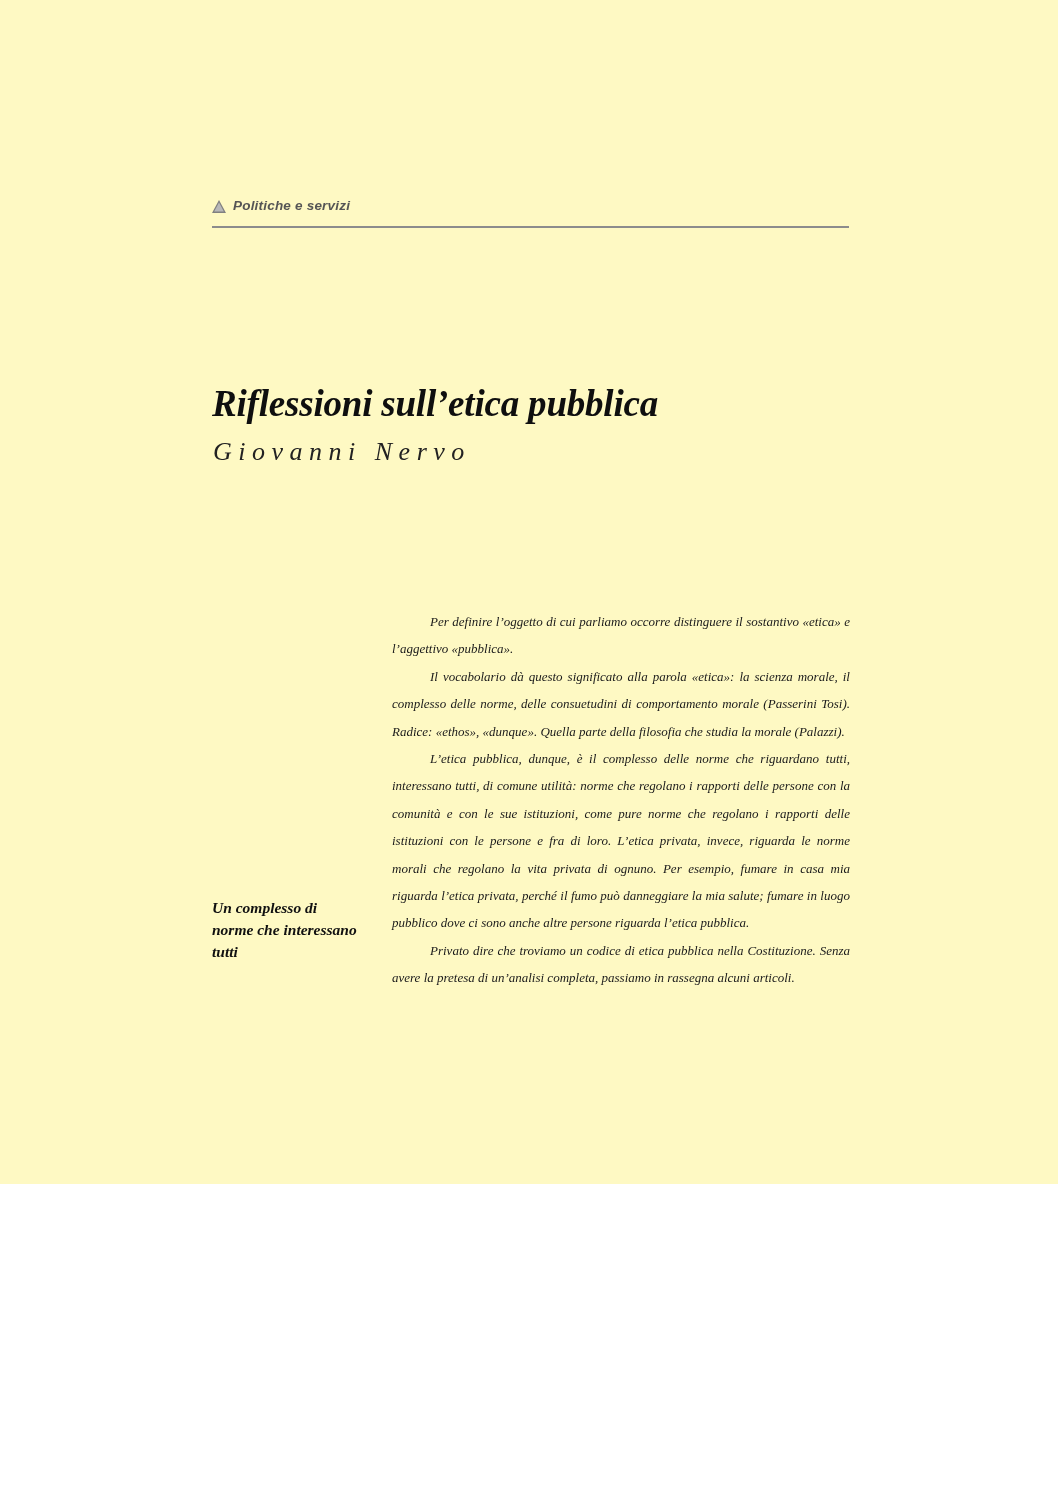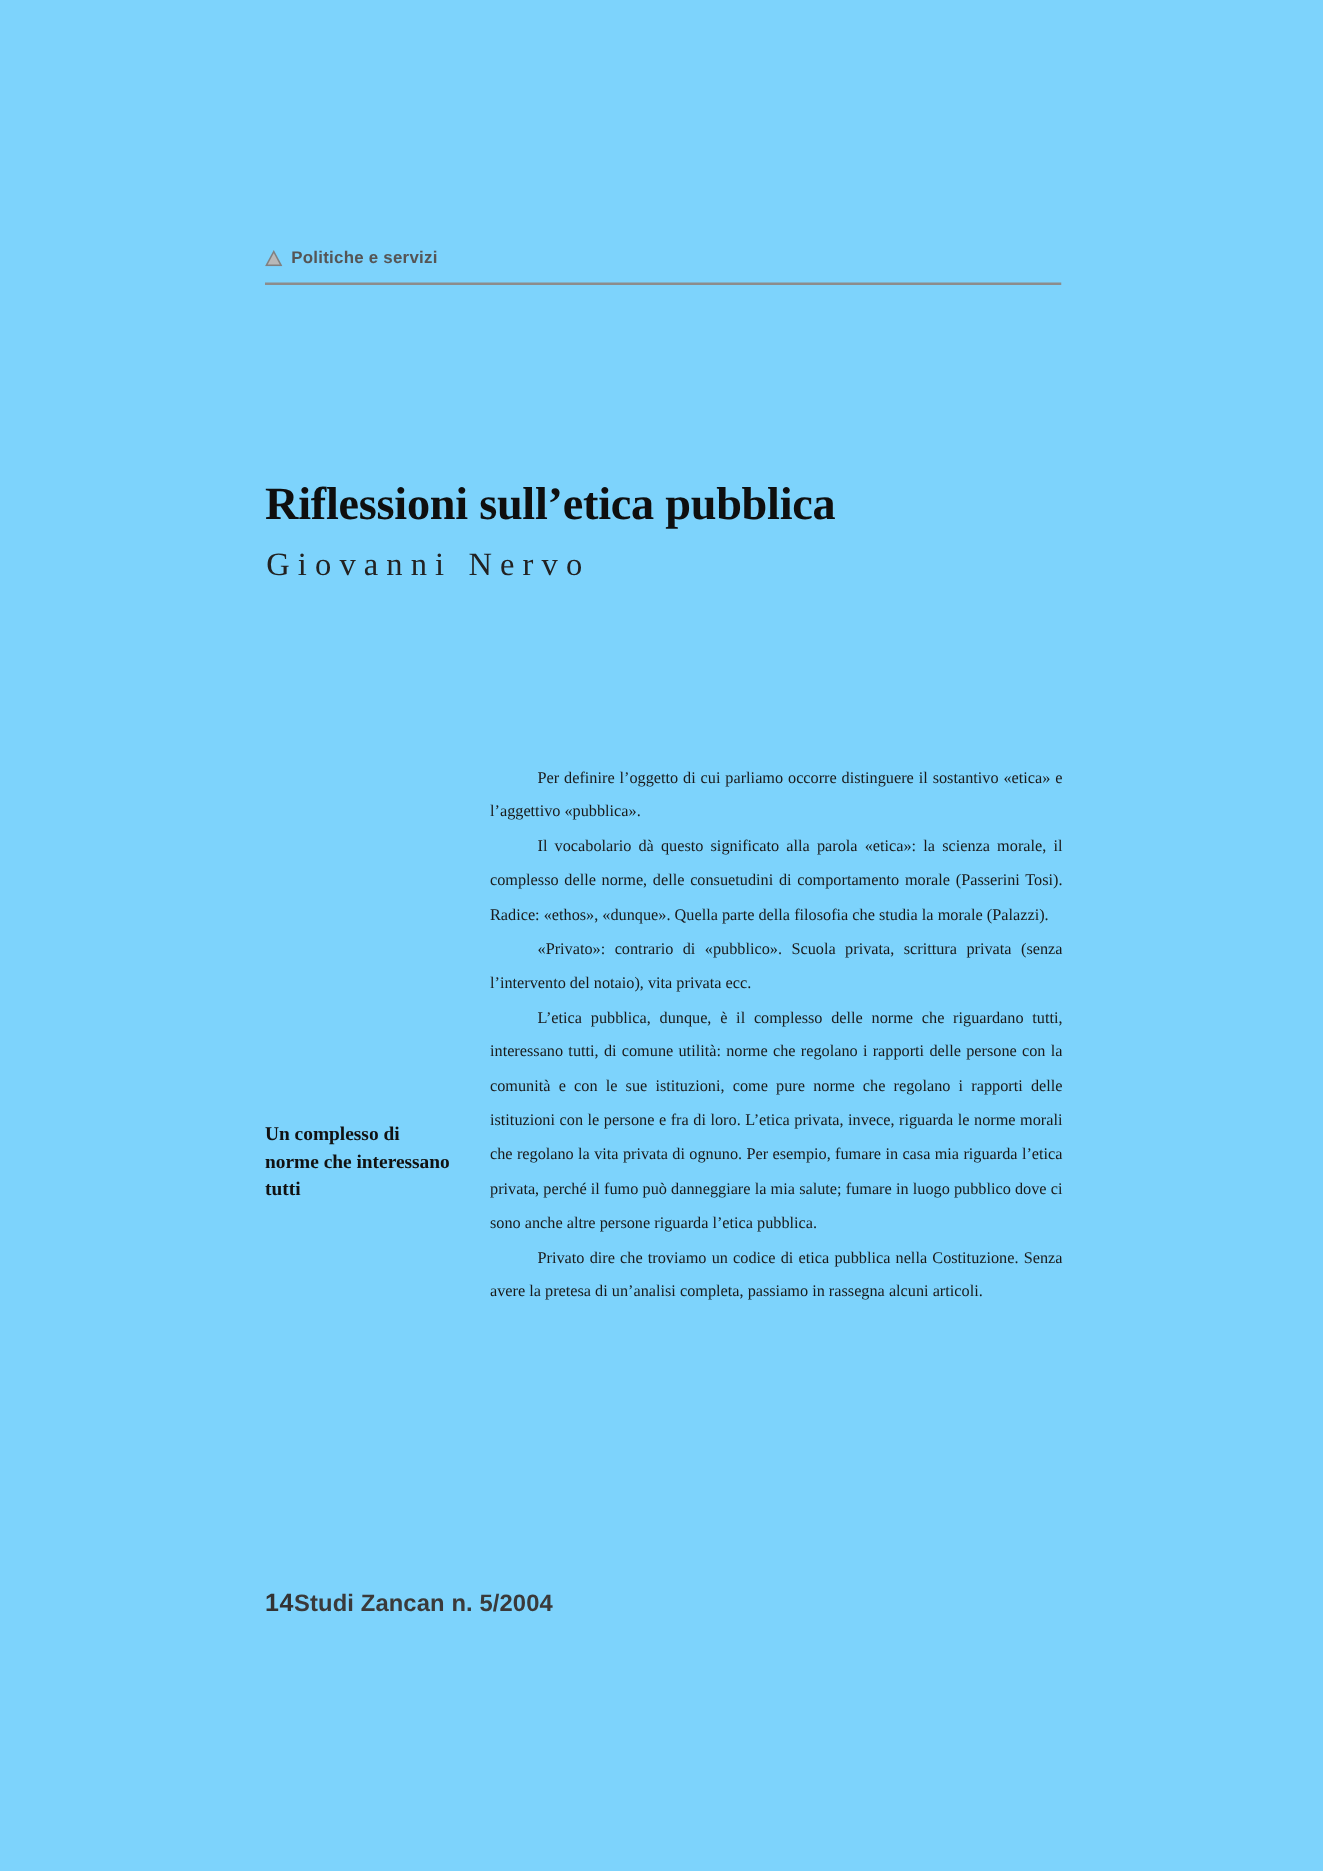--- a/index.html
+++ b/index.html
@@ -3,25 +3,26 @@
 <meta charset="utf-8">
 <style>
   html, body {
     margin: 0;
     padding: 0;
     background: #ffffff;
   }
   .page {
     position: relative;
     width: 1058px;
-    height: 1497px;
-    background: #7dd3fc;
+    height: 1184px;
+    background: #fef9c3;
     overflow: hidden;
     font-family: "Liberation Serif", serif;
     color: #1a1a1a;
+    font-style: italic;
   }
 
   
   .runhead {
     position: absolute;
     left: 212px;
     top: 198px;
     width: 637px;
     height: 30px;
     display: flex;
@@ -144,21 +145,20 @@
   <div class="runhead-rule"></div>
 
   <h1 class="title">Riflessioni sull’etica pubblica</h1>
   <div class="author">Giovanni Nervo</div>
 
   <div class="marginal">Un complesso di norme che interessano tutti</div>
 
   <div class="body-col">
     <p>Per definire l’oggetto di cui parliamo occorre distinguere il sostantivo «etica» e l’aggettivo «pubblica».</p>
     <p>Il vocabolario dà questo significato alla parola «etica»: la scienza morale, il complesso delle norme, delle consuetudini di comportamento morale (Passerini Tosi). Radice: «ethos», «dunque». Quella parte della filosofia che studia la morale (Palazzi).</p>
-    <p>«Privato»: contrario di «pubblico». Scuola privata, scrittura privata (senza l’intervento del notaio), vita privata ecc.</p>
     <p>L’etica pubblica, dunque, è il complesso delle norme che riguardano tutti, interessano tutti, di comune utilità: norme che regolano i rapporti delle persone con la comunità e con le sue istituzioni, come pure norme che regolano i rapporti delle istituzioni con le persone e fra di loro. L’etica privata, invece, riguarda le norme morali che regolano la vita privata di ognuno. Per esempio, fumare in casa mia riguarda l’etica privata, perché il fumo può danneggiare la mia salute; fumare in luogo pubblico dove ci sono anche altre persone riguarda l’etica pubblica.</p>
     <p>Privato dire che troviamo un codice di etica pubblica nella Costituzione. Senza avere la pretesa di un’analisi completa, passiamo in rassegna alcuni articoli.</p>
   </div>
 
   <div class="footer">
     <span class="folio">14</span>
     <span class="footer-text">Studi Zancan n. 5/2004</span>
   </div>
 
 </div>

